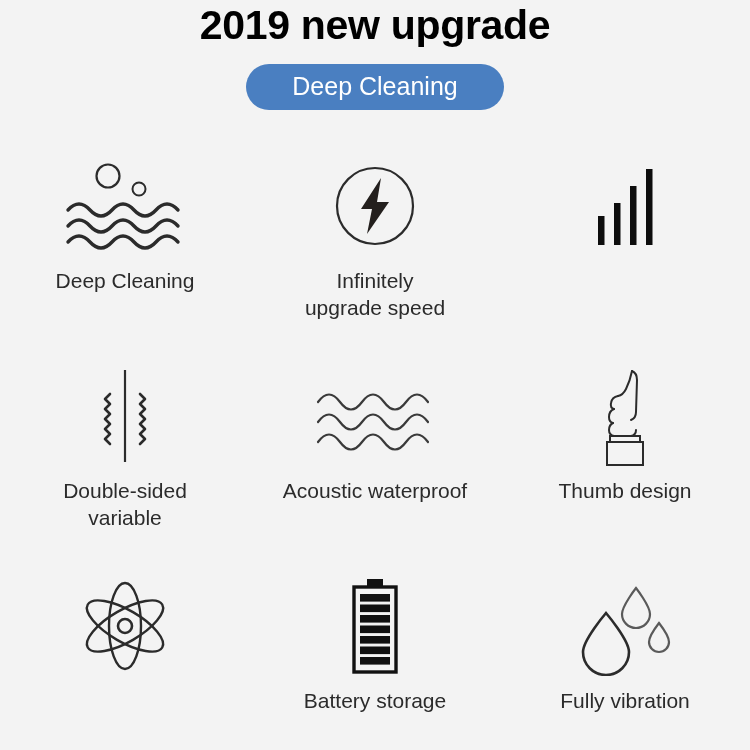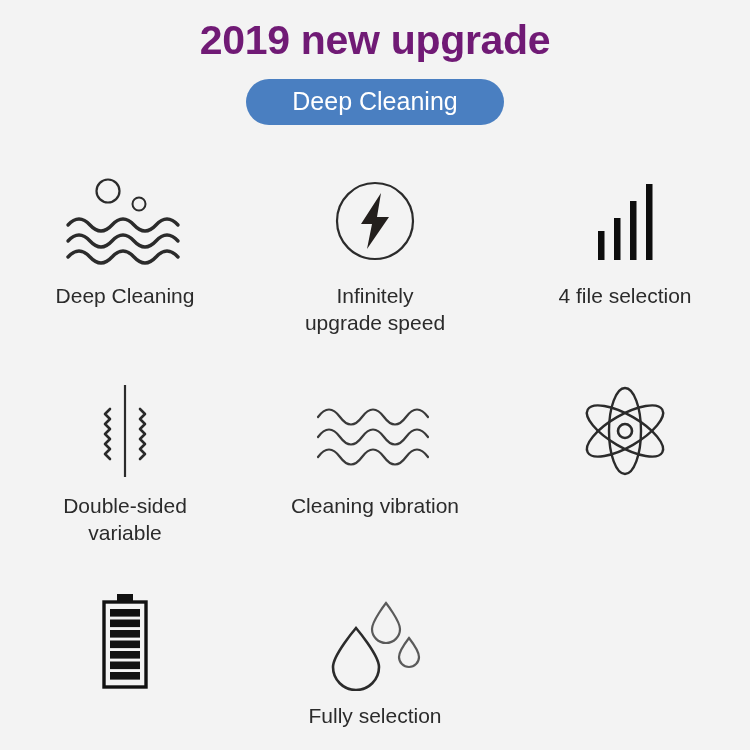--- a/index.html
+++ b/index.html
@@ -21,24 +21,24 @@
     height: 750px;
     position: relative;
     box-sizing: border-box;
     display: flex;
     flex-direction: column;
     align-items: center;
   }
 
   
   .headline {
-    margin-top: 18px;
+    margin-top: 3px;
     font-size: 41px;
     font-weight: bold;
-    color: #701a75;
+    color: #000000;
     letter-spacing: -0.3px;
     line-height: 1.1;
     text-align: center;
     white-space: nowrap;
   }
 
   .badge {
     margin-top: 16px;
     background: #4a7fc1;
     color: #ffffff;
@@ -128,21 +128,20 @@
 
     <div class="cell">
       <div class="icon-wrap">
         <svg width="60" height="78" viewBox="0 0 60 78">
           <rect x="3" y="49" width="6.5" height="29" fill="#0d0d0d"></rect>
           <rect x="19" y="36" width="6.5" height="42" fill="#0d0d0d"></rect>
           <rect x="35" y="19" width="6.5" height="59" fill="#0d0d0d"></rect>
           <rect x="51" y="2" width="6.5" height="76" fill="#0d0d0d"></rect>
         </svg>
       </div>
-      <div class="caption">4 file selection</div>
     </div>
 
     <div class="cell">
       <div class="icon-wrap">
         <svg width="74" height="100" viewBox="0 0 74 100" fill="none" stroke="#2b2b2b">
           <line x1="37" y1="4" x2="37" y2="96" stroke-width="2.2"></line>
           <path d="M22 28 l-5 5 l5 5 l-5 5 l5 5 l-5 5 l5 5 l-5 5 l5 5 l-5 5 l5 5" stroke-width="2.6" stroke-linecap="round" stroke-linejoin="round" fill="none"></path>
           <path d="M52 28 l5 5 l-5 5 l5 5 l-5 5 l5 5 l-5 5 l5 5 l-5 5 l5 5 l-5 5" stroke-width="2.6" stroke-linecap="round" stroke-linejoin="round" fill="none"></path>
         </svg>
       </div>
@@ -151,23 +150,38 @@
     </div>
 
     <div class="cell">
       <div class="icon-wrap">
         <svg width="124" height="72" viewBox="0 0 124 72" fill="none" stroke="#3a3a3a">
           <path d="M5 22 q11 -15 22 0 t22 0 t22 0 t22 0 t22 0" stroke-width="2.2" stroke-linecap="round" fill="none"></path>
           <path d="M5 42 q11 -15 22 0 t22 0 t22 0 t22 0 t22 0" stroke-width="2.2" stroke-linecap="round" fill="none"></path>
           <path d="M5 62 q11 -15 22 0 t22 0 t22 0 t22 0 t22 0" stroke-width="2.2" stroke-linecap="round" fill="none"></path>
         </svg>
       </div>
-      <div class="caption">Cleaning vibration</div>
-    </div>
-
+      <div class="caption">Acoustic waterproof</div>
+    </div>
+
+    <div class="cell">
+      <div class="icon-wrap">
+        <svg width="64" height="102" viewBox="0 0 64 102" fill="none" stroke="#2b2b2b" stroke-width="2">
+          <path d="M39 6 q5 2 5 9 l-1 32 q0 6 -5 8" stroke-linecap="round" fill="none"></path>
+          <path d="M39 6 q-2 10 -6 18 q-3 6 -8 7" stroke-linecap="round" fill="none"></path>
+          <path d="M25 31 q-6 1 -7 7 q-1 5 3 6" stroke-linecap="round" fill="none"></path>
+          <path d="M21 44 q-5 2 -5 8 q0 5 4 6" stroke-linecap="round" fill="none"></path>
+          <path d="M20 58 q-4 2 -4 7 q0 5 5 6" stroke-linecap="round" fill="none"></path>
+          <path d="M21 71 l17 0 q5 -1 5 -6" stroke-linecap="round" fill="none"></path>
+          <path d="M17 71 l30 0 l0 6 l-30 0 z" fill="none"></path>
+          <rect x="14" y="77" width="36" height="23" fill="none"></rect>
+        </svg>
+      </div>
+      <div class="caption">Thumb design</div>
+    </div>
 
     <div class="cell">
       <div class="icon-wrap">
         <svg width="92" height="92" viewBox="0 0 92 92" fill="none" stroke="#2b2b2b" stroke-width="2.4">
           <ellipse cx="46" cy="46" rx="16" ry="43" fill="none"></ellipse>
           <ellipse cx="46" cy="46" rx="16" ry="43" fill="none" transform="rotate(60 46 46)"></ellipse>
           <ellipse cx="46" cy="46" rx="16" ry="43" fill="none" transform="rotate(120 46 46)"></ellipse>
           <circle cx="46" cy="46" r="7" fill="none" stroke-width="2.6"></circle>
         </svg>
       </div>
@@ -180,27 +194,28 @@
           <rect x="9" y="9" width="42" height="85" fill="none" stroke="#111111" stroke-width="3.4"></rect>
           <rect x="15" y="16" width="30" height="7.6" fill="#111111"></rect>
           <rect x="15" y="26.5" width="30" height="7.6" fill="#111111"></rect>
           <rect x="15" y="37" width="30" height="7.6" fill="#111111"></rect>
           <rect x="15" y="47.5" width="30" height="7.6" fill="#111111"></rect>
           <rect x="15" y="58" width="30" height="7.6" fill="#111111"></rect>
           <rect x="15" y="68.5" width="30" height="7.6" fill="#111111"></rect>
           <rect x="15" y="79" width="30" height="7.6" fill="#111111"></rect>
         </svg>
       </div>
+      <div class="caption">Battery storage</div>
     </div>
 
     <div class="cell">
       <div class="icon-wrap">
         <svg width="104" height="100" viewBox="0 0 104 100" fill="none">
           <path d="M33 37 C33 37 10 64 10 76 a23 23 0 0 0 46 0 C56 64 33 37 33 37 Z" stroke="#2b2b2b" stroke-width="2.6" fill="none"></path>
           <path d="M63 12 C63 12 49 30 49 38 a14 14 0 0 0 28 0 C77 30 63 12 63 12 Z" stroke="#5a5a5a" stroke-width="2.2" fill="none"></path>
           <path d="M86 47 C86 47 76 60 76 66 a10 10 0 0 0 20 0 C96 60 86 47 86 47 Z" stroke="#5a5a5a" stroke-width="2.2" fill="none"></path>
         </svg>
       </div>
-      <div class="caption">Fully selection</div>
+      <div class="caption">Fully vibration</div>
     </div>
 
   </div>
 </div>
 
 </body></html>

